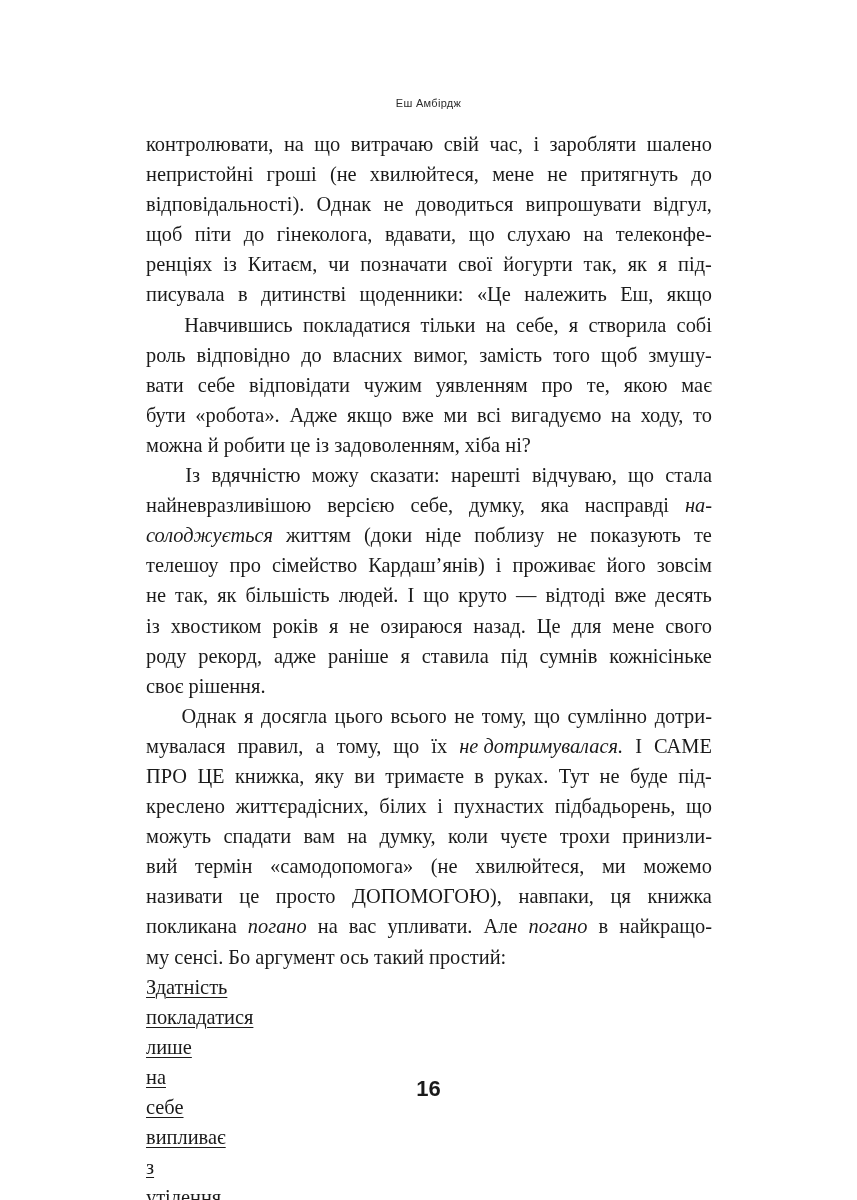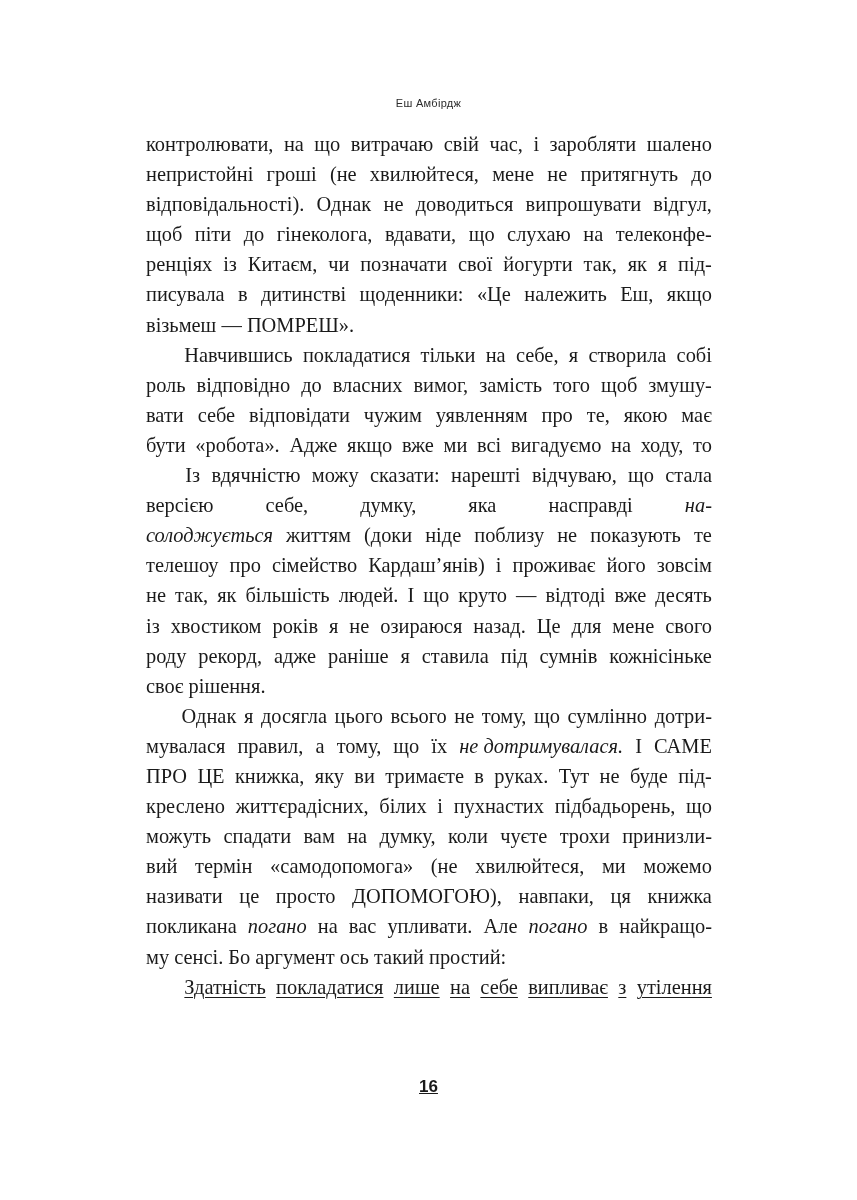--- a/index.html
+++ b/index.html
@@ -78,35 +78,35 @@
   }
 
   em.it {
     font-style: italic;
   }
 
   .underlined {
     text-decoration: underline;
     text-underline-offset: 3px;
     text-decoration-thickness: 1px;
+    flex-direction: column;
   }
 
   
   .folio {
     position: absolute;
     top: 1078px;
     left: 0;
     width: 857px;
     text-align: center;
     font-family: "Liberation Sans", sans-serif;
     font-weight: bold;
-    font-size: 17px;
+    font-size: 22px;
     color: #1a1a1a;
     line-height: 1;
-    text-decoration: underline;
   }
 </style>
 </head>
 <body>
 
 <div class="page">
 
   <div class="running-head">Еш Амбірдж</div>
 
   <div class="text-block" id="body-text">
@@ -167,21 +167,20 @@
         <div class="line justify">
           <span class="w">писувала</span>
           <span class="w">в</span>
           <span class="w">дитинстві</span>
           <span class="w">щоденники:</span>
           <span class="w">«Це</span>
           <span class="w">належить</span>
           <span class="w">Еш,</span>
           <span class="w">якщо</span>
         </div>
-        <div class="line last">візьмеш — ПОМРЕШ».</div>
       </div>
       <div class="para">
         <div class="line justify">
           <span class="w" style="width: 28px; display: inline-block;"></span>
           <span class="w">Навчившись</span>
           <span class="w">покладатися</span>
           <span class="w">тільки</span>
           <span class="w">на</span>
           <span class="w">себе,</span>
           <span class="w">я</span>
@@ -216,34 +215,36 @@
           <span class="w">Адже</span>
           <span class="w">якщо</span>
           <span class="w">вже</span>
           <span class="w">ми</span>
           <span class="w">всі</span>
           <span class="w">вигадуємо</span>
           <span class="w">на</span>
           <span class="w">ходу,</span>
           <span class="w">то</span>
         </div>
+        <div class="line last">можна й робити це із задоволенням, хіба ні?</div>
       </div>
       <div class="para">
         <div class="line justify">
           <span class="w" style="width: 28px; display: inline-block;"></span>
           <span class="w">Із</span>
           <span class="w">вдячністю</span>
           <span class="w">можу</span>
           <span class="w">сказати:</span>
           <span class="w">нарешті</span>
           <span class="w">відчуваю,</span>
           <span class="w">що</span>
           <span class="w">стала</span>
         </div>
         <div class="line justify">
+          <span class="w">найневразливішою</span>
           <span class="w">версією</span>
           <span class="w">себе,</span>
           <span class="w">думку,</span>
           <span class="w">яка</span>
           <span class="w">насправді</span>
           <span class="w"><em class="it">на-</em></span>
         </div>
         <div class="line justify">
           <span class="w"><em class="it">солоджується</em></span>
           <span class="w">життям</span>

